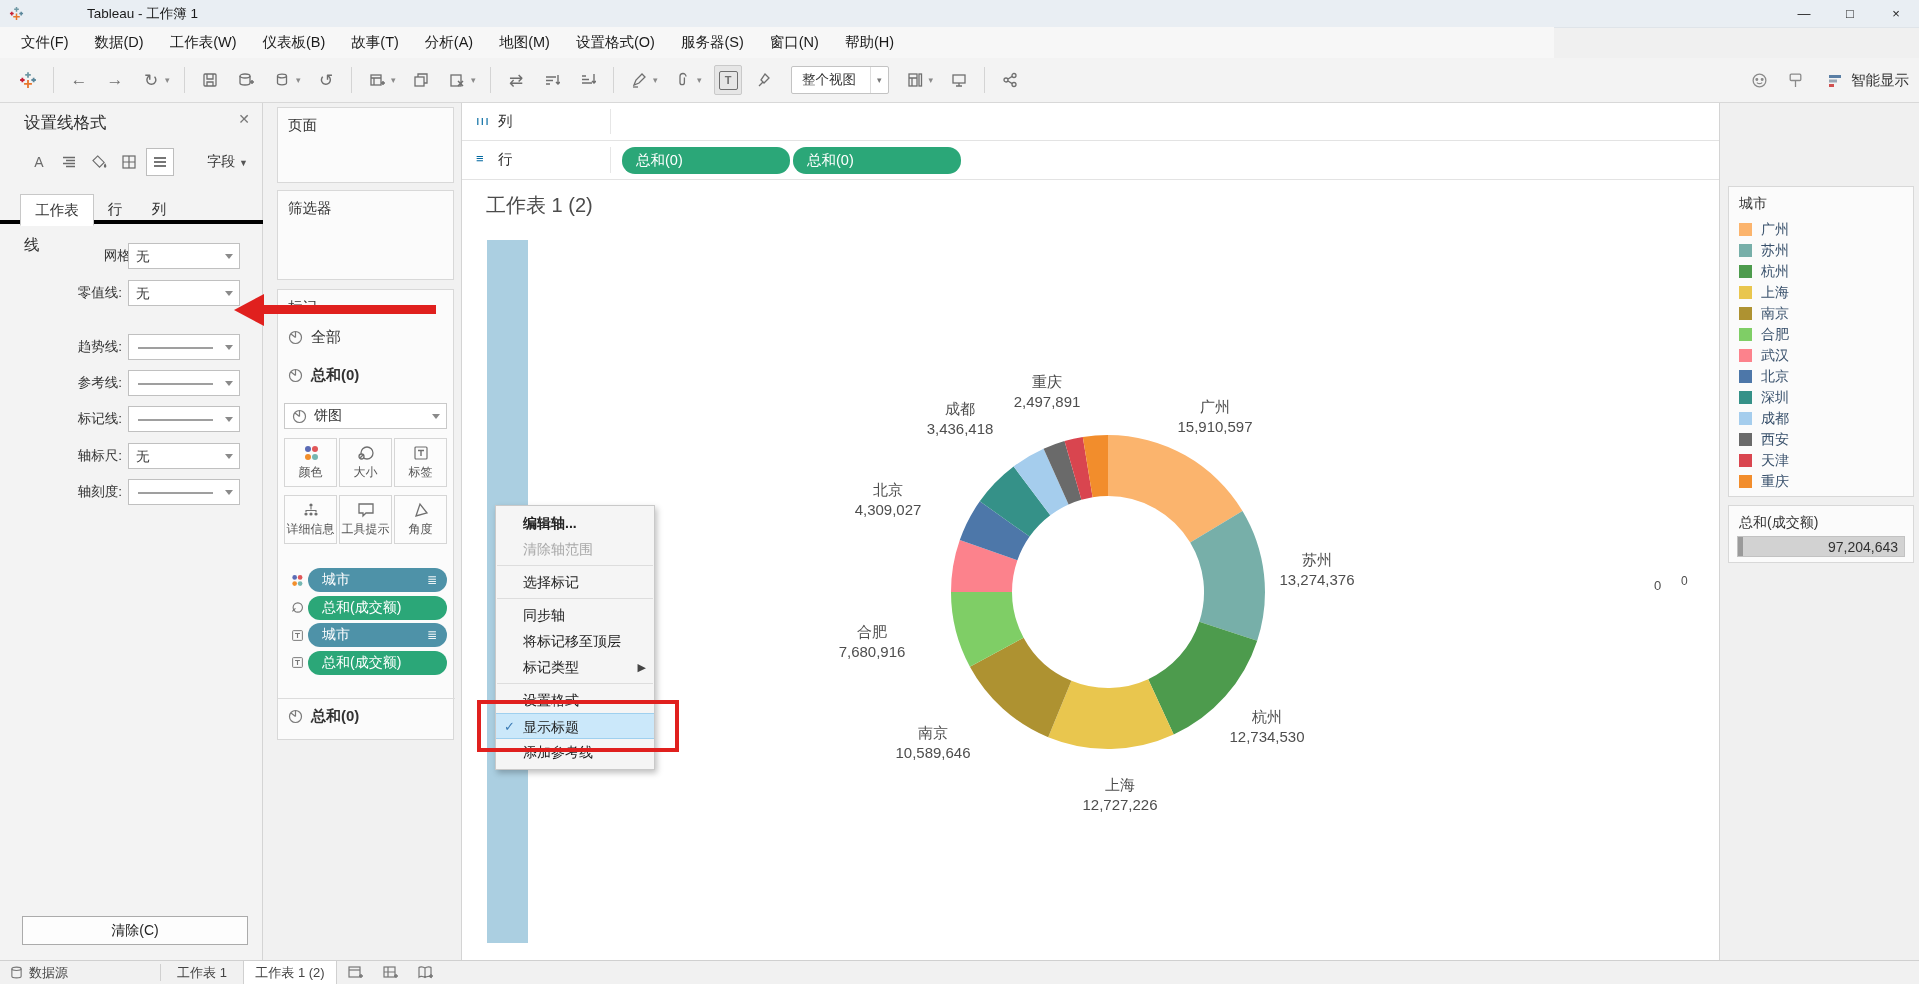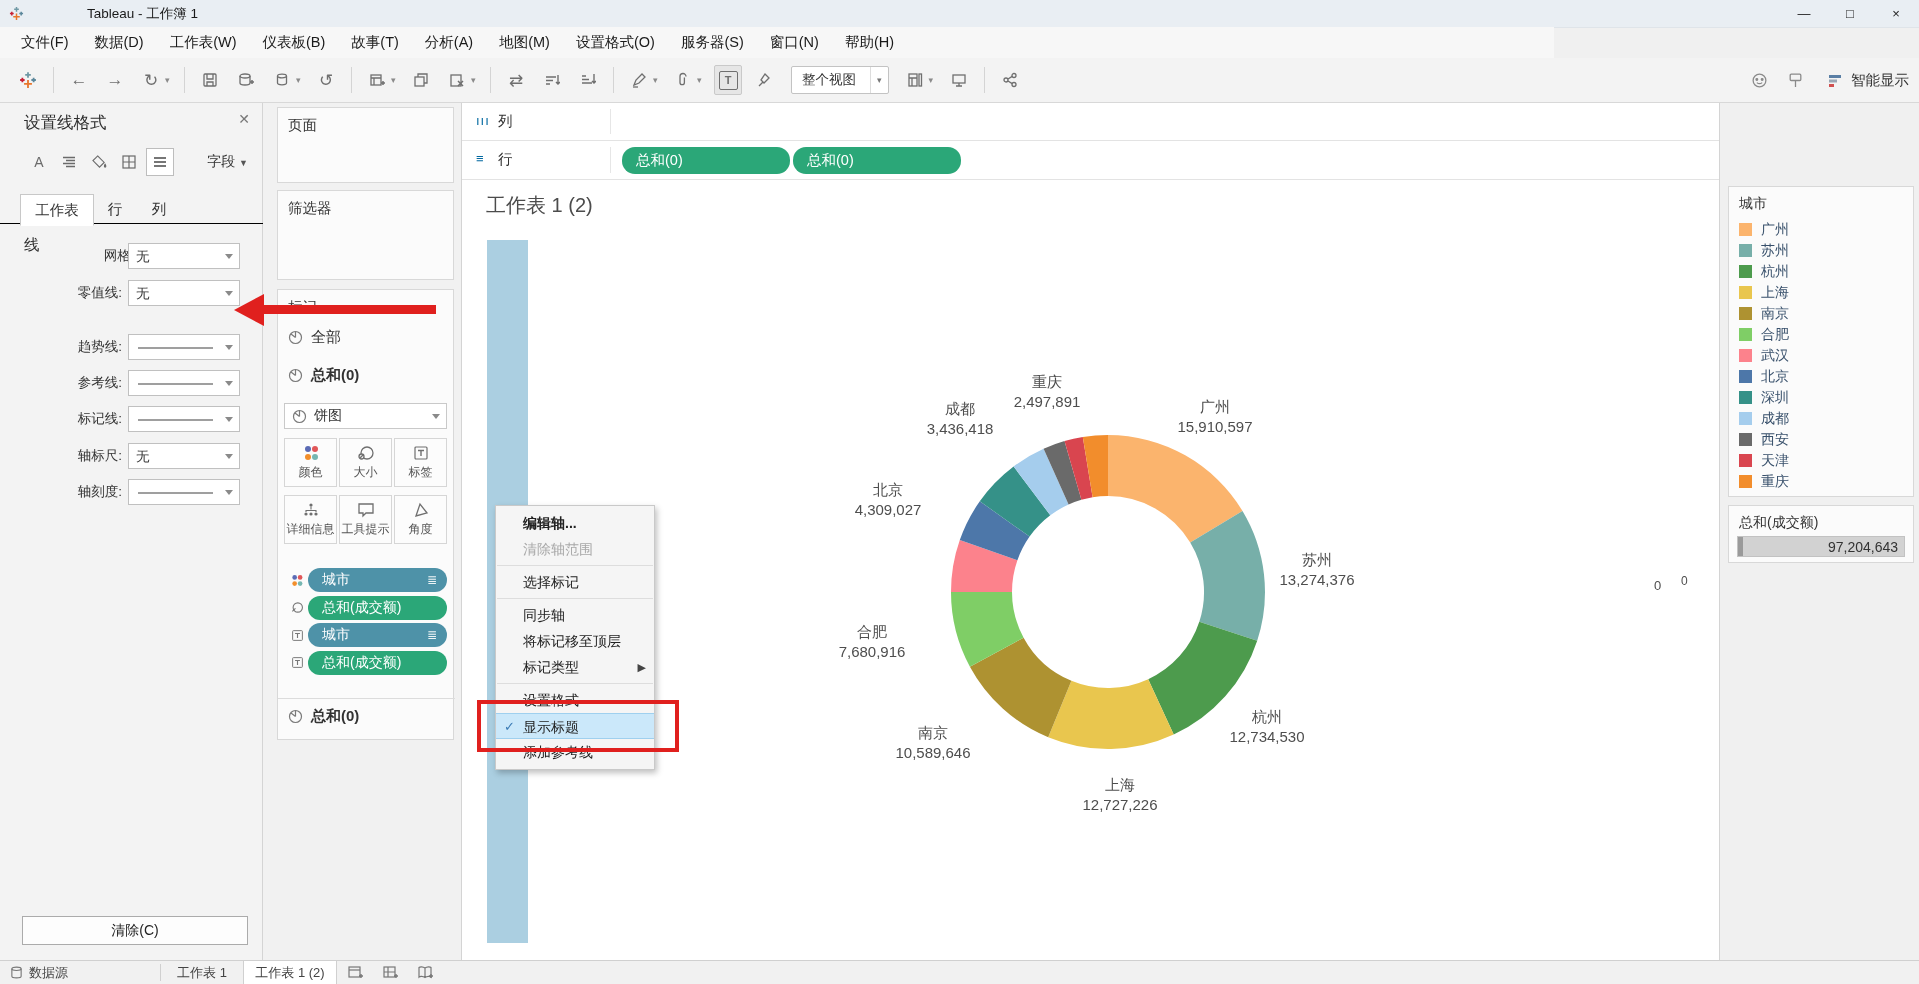--- a/index.html
+++ b/index.html
@@ -25,21 +25,21 @@
   .smart{display:flex;align-items:center;font-size:14.5px;color:#333;margin-left:16px;}
   
   .fmt-panel{position:absolute;left:0;top:103px;width:263px;height:857px;background:#f3f3f3;border-right:1px solid #d4d4d4;box-sizing:border-box;}
   .fmt-title{position:absolute;left:24px;top:9px;font-size:16.5px;color:#2e2e2e;}
   .fmt-close{position:absolute;right:12px;top:8px;color:#777;font-size:14px;}
   .fmt-icons{position:absolute;left:26px;top:45px;display:flex;align-items:center;}
   .fico{width:26px;height:26px;display:flex;align-items:center;justify-content:center;color:#6a6a6a;margin-right:4px;font-size:15px;}
   .fico.sel{border:1px solid #bdbdbd;background:#fff;}
   .fieldbtn{position:absolute;right:14px;top:50px;font-size:14px;color:#333;}
   .fieldbtn .tri{font-size:9px;color:#555;}
-  .fmt-tabs{position:absolute;left:0;top:88px;width:263px;height:33px;border-bottom:1px solid #000000;box-sizing:border-box;}
+  .fmt-tabs{position:absolute;left:0;top:88px;width:263px;height:33px;border-bottom:4px solid #000000;box-sizing:border-box;}
   .ftab{position:absolute;top:3px;height:30px;line-height:30px;text-align:center;font-size:14.5px;color:#333;}
   .ftab.active{background:#fff;border:1px solid #c8c8c8;border-bottom:1px solid #fff;}
   .fmt-sec{position:absolute;left:24px;top:132px;font-size:15.5px;color:#2e2e2e;}
   .fmt-row{position:absolute;left:0;height:27px;width:263px;}
   .fmt-row .flab{position:absolute;right:141px;top:4px;font-size:13.5px;color:#333;white-space:nowrap;}
   .fsel{position:absolute;left:128px;top:0;width:112px;height:26px;background:#fff;border:1px solid #c0c0c0;box-sizing:border-box;}
   .fsel .fval{position:absolute;left:7px;top:4px;font-size:13.5px;color:#333;}
   .fsel .fline{position:absolute;left:9px;right:26px;top:12px;border-top:2px solid #9f9f9f;}
   .fsel .fchv{position:absolute;right:6px;top:10px;width:0;height:0;border-left:4px solid transparent;border-right:4px solid transparent;border-top:5px solid #8a8a8a;}
   .clearbtn{position:absolute;left:22px;top:813px;width:224px;height:27px;background:#fdfdfd;border:1px solid #ababab;font-size:14px;color:#222;display:flex;align-items:center;justify-content:center;}

